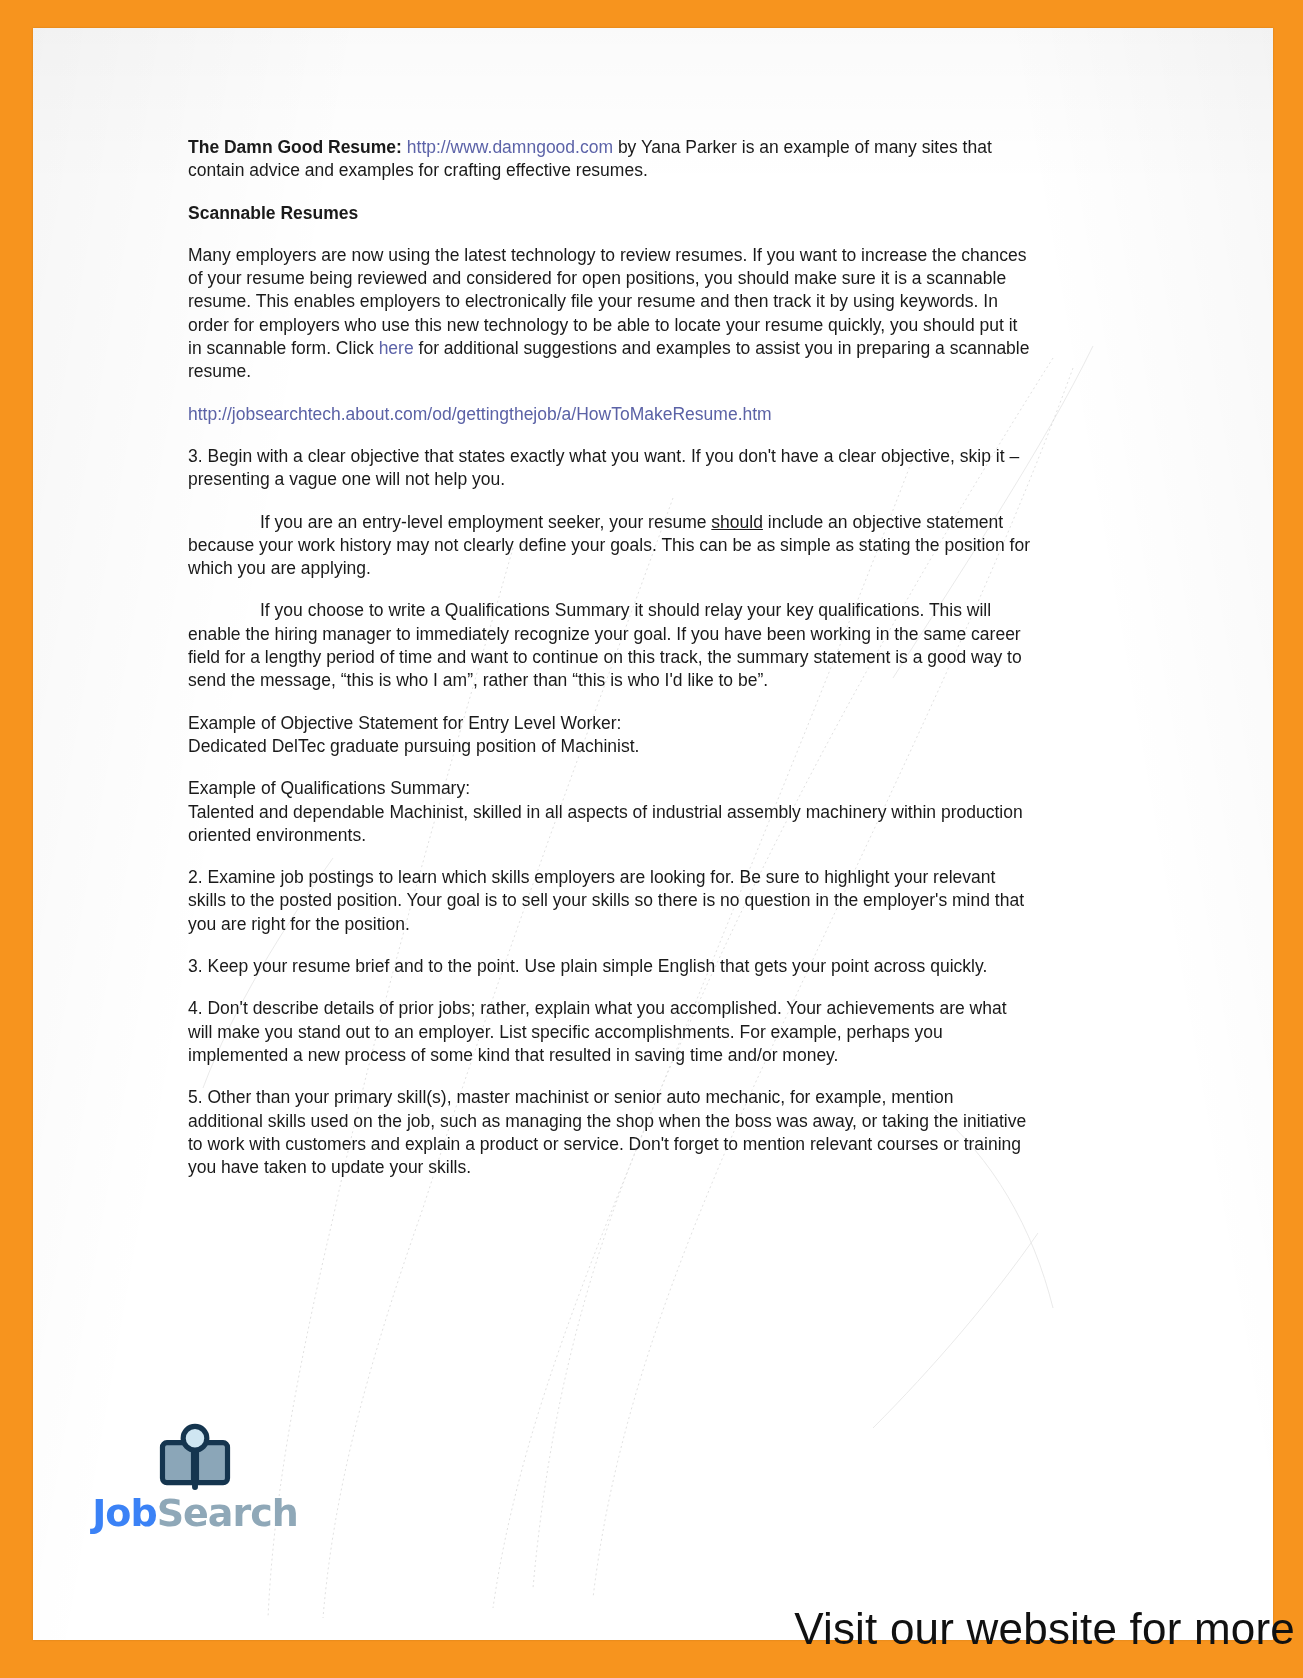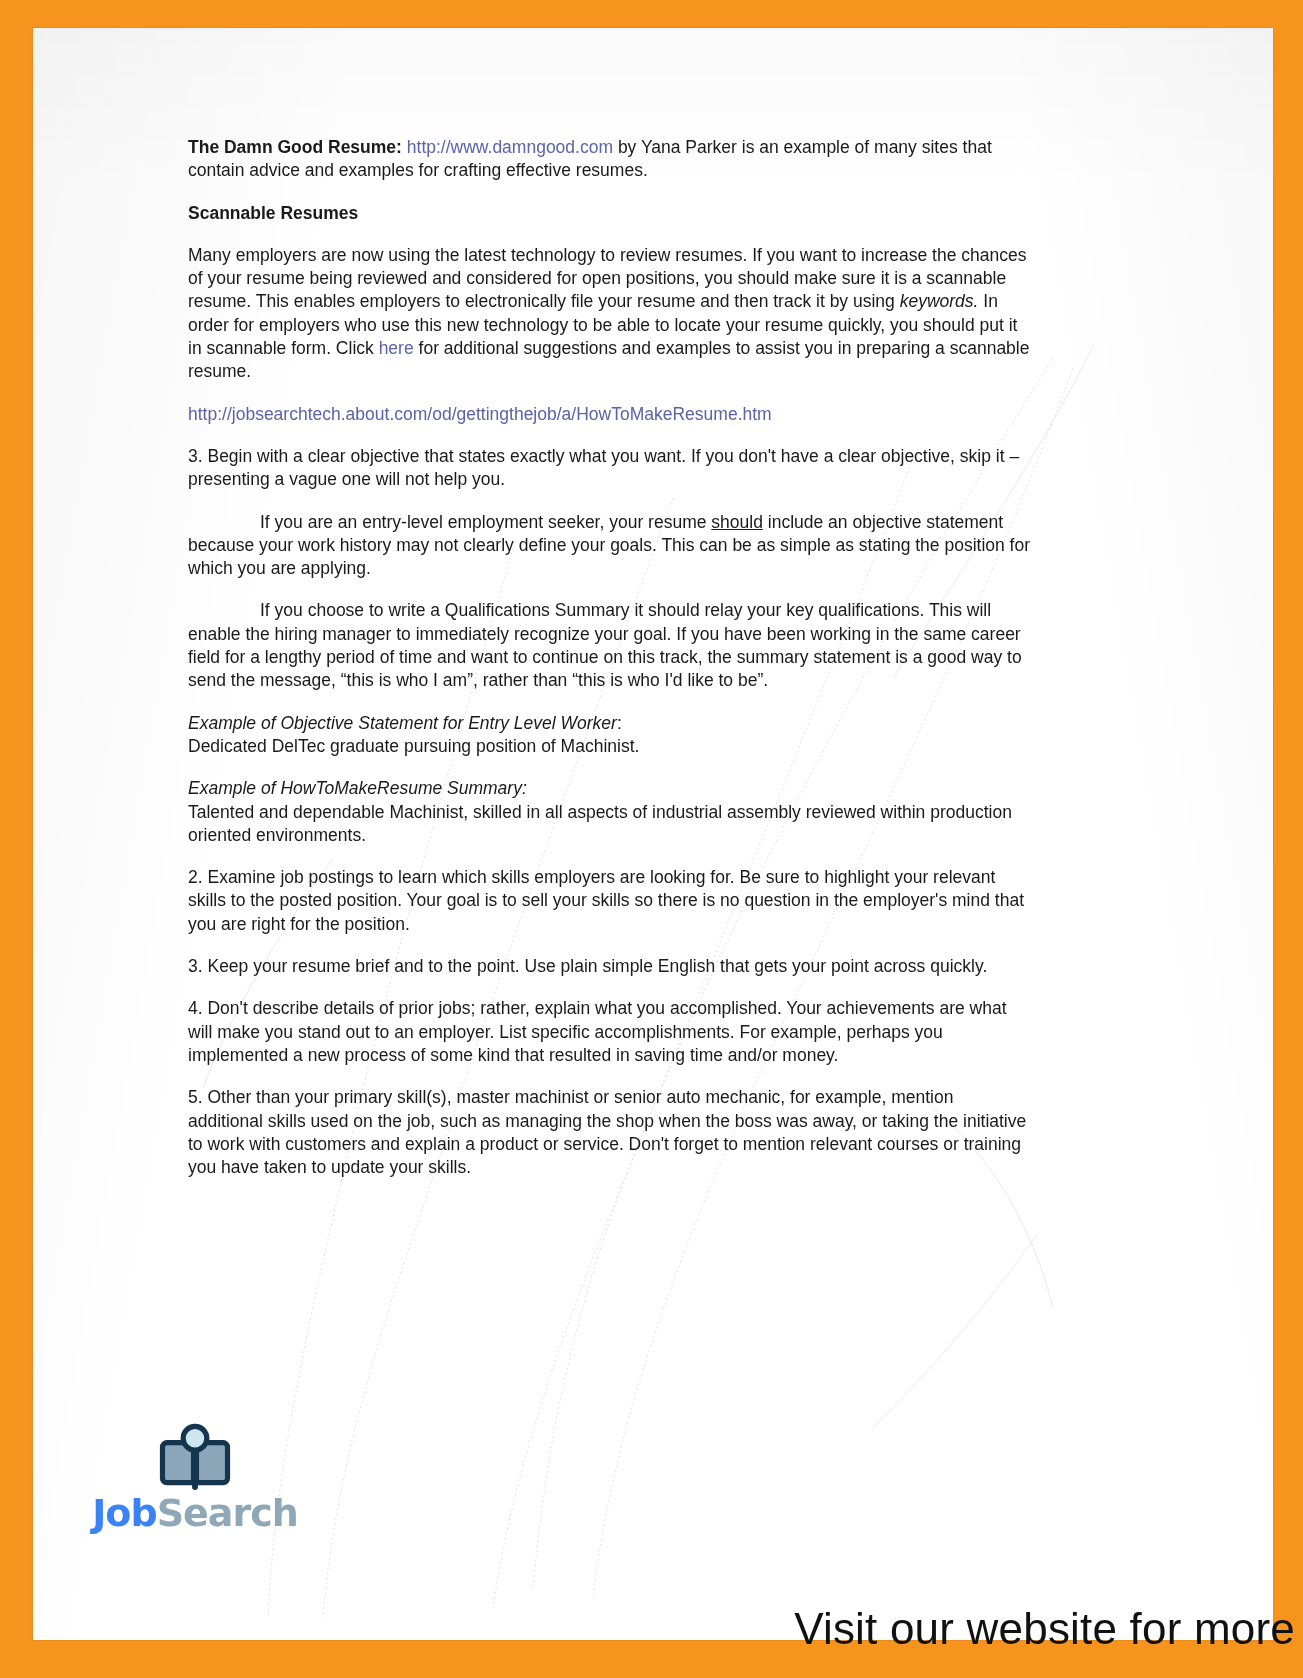--- a/index.html
+++ b/index.html
@@ -44,21 +44,21 @@
     left:155px;top:108px;
     width:845px;
     color:#1a1a1a;
     font-size:17.5px;
     line-height:23.3px;
   }
   #doc p{margin:0 0 19px 0;}
   .lead-bold{font-weight:bold;}
   .link{color:#5c63a8;text-decoration:none;}
   .link-plain{color:#5b62a6;}
-  .ital{font-style:italic;}
+  .ital{}
   .und{text-decoration:underline;}
   .heading{font-weight:bold;margin:0 0 19px 0;}
   .indent{text-indent:72px;}
   .url-line{margin:0 0 21px 0;}
   .example-block{margin:0 0 19px 0;}
 
   
   #logo{
     position:absolute;
     left:42px;bottom:108px;
@@ -143,22 +143,22 @@
       </p>
 
       <p class="indent">If you choose to write a Qualifications Summary it should relay your key qualifications. This will enable the hiring manager to immediately recognize your goal. If you have been working in the same career field for a lengthy period of time and want to continue on this track, the summary statement is a good way to send the message, “this is who I am”, rather than “this is who I'd like to be”.</p>
 
       <p class="example-block">
         <span class="ital">Example of Objective Statement for Entry Level Worker</span><span>:</span><br>
         <span>Dedicated DelTec graduate pursuing position of Machinist.</span>
       </p>
 
       <p class="example-block">
-        <span class="ital">Example of HowToMakeResume Summary:</span><br>
-        <span>Talented and dependable Machinist, skilled in all aspects of industrial assembly reviewed within production oriented environments.</span>
+        <span class="ital">Example of Qualifications Summary:</span><br>
+        <span>Talented and dependable Machinist, skilled in all aspects of industrial assembly machinery within production oriented environments.</span>
       </p>
 
       <p>2.   Examine job postings to learn which skills employers are looking for. Be sure to highlight your relevant skills to the posted position. Your goal is to sell your skills so there is no question in the employer's mind that you are right for the position.</p>
 
       <p>3.   Keep your resume brief and to the point. Use plain simple English that gets your point across quickly.</p>
 
       <p>4.   Don't describe details of prior jobs; rather, explain what you accomplished. Your achievements are what will make you stand out to an employer. List specific accomplishments. For example, perhaps you implemented a new process of some kind that resulted in saving time and/or money.</p>
 
       <p>5.   Other than your primary skill(s), master machinist or senior auto mechanic, for example, mention additional skills used on the job, such as managing the shop when the boss was away, or taking the initiative to work with customers and explain a product or service. Don't forget to mention relevant courses or training you have taken to update your skills.</p>
 

